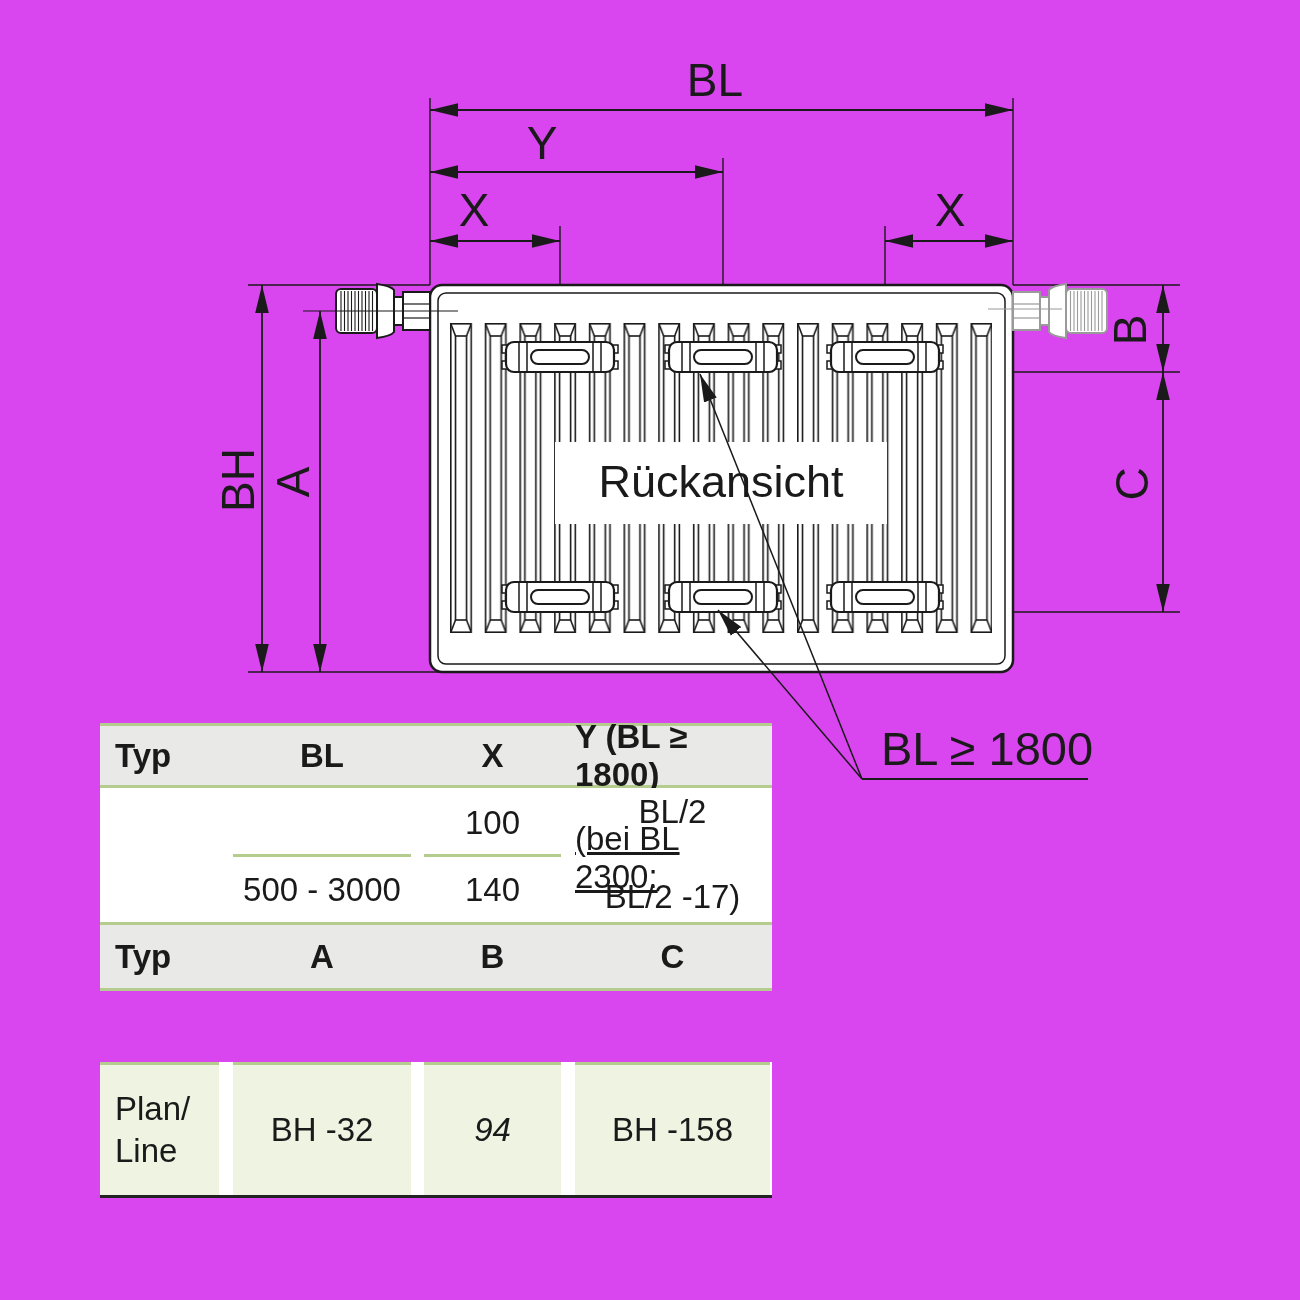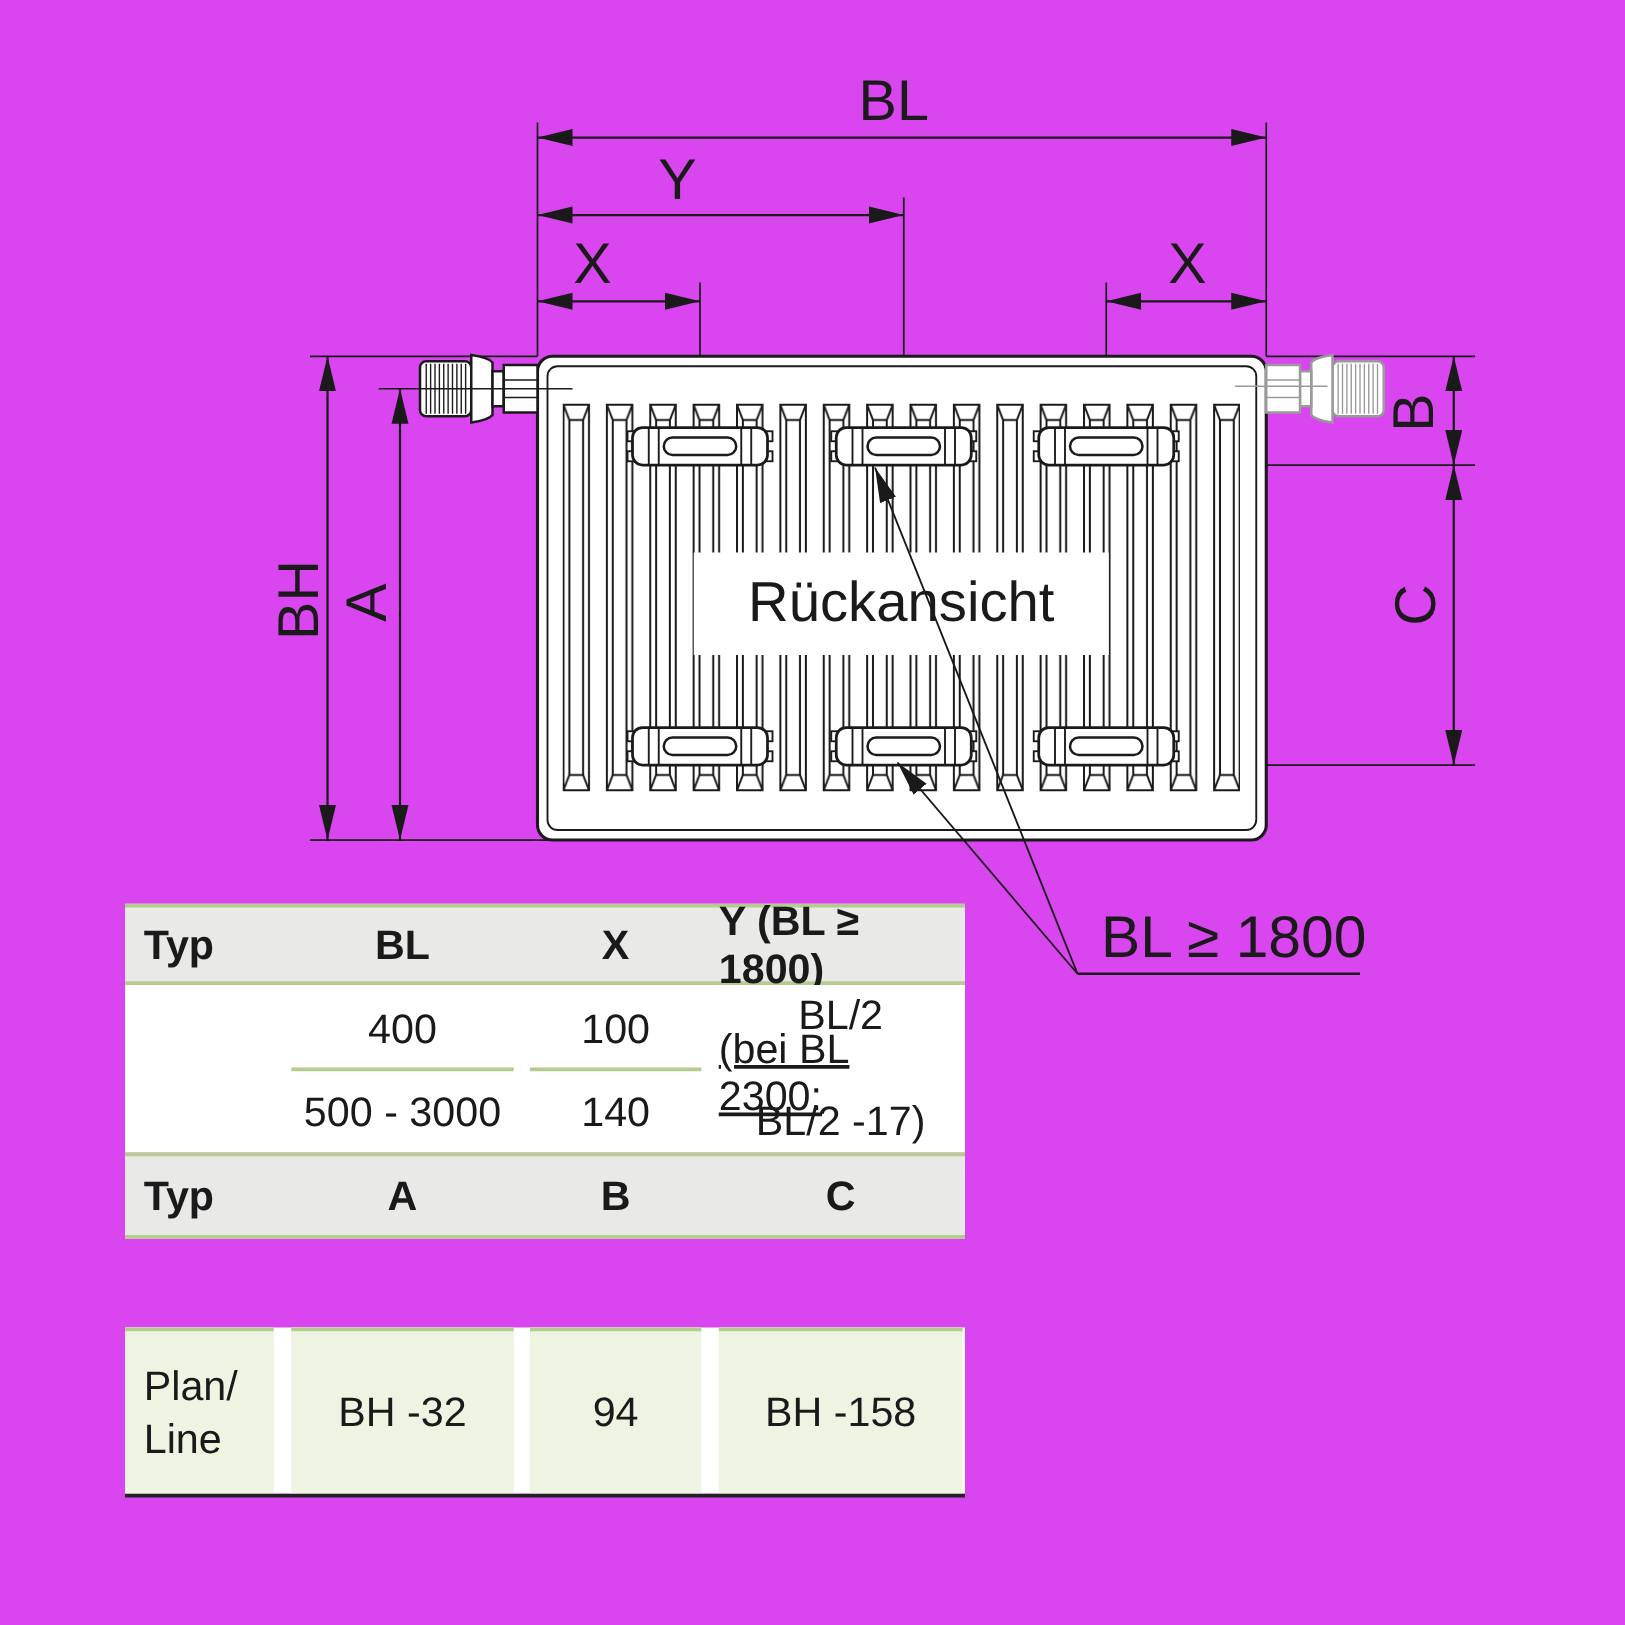--- a/index.html
+++ b/index.html
@@ -25,21 +25,21 @@
   .c1{left:0;width:155px;padding-left:15px;box-sizing:border-box;justify-content:flex-start;}
   .c2{left:133px;width:178px;}
   .c3{left:324px;width:137px;}
   .c4{left:475px;width:195px;}
   .full{top:0;height:100%;}
   .bold{font-weight:bold;}
   .divline{position:absolute;height:3px;background:#b4cc8e;}
   .greencell{position:absolute;top:0;height:133px;background:#eef3e2;border-top:3px solid #b4cc8e;box-sizing:border-box;display:flex;align-items:center;justify-content:center;}
   .gc1{left:0;width:119px;justify-content:flex-start;padding-left:15px;flex-direction:column;align-items:flex-start;justify-content:center;line-height:42px;}
   .gc2{left:133px;width:178px;}
-  .gc3{left:324px;width:137px;}
+  .gc3{left:324px;width:137px;font-style:italic;}
   .gc4{left:475px;width:195px;}
 </style>
 </head>
 <body>
 
 <div class="canvas">
 
   <svg class="drawing" width="1300" height="810" viewBox="0 0 1300 810">
     <defs>
       <marker id="arrE" orient="auto" markerUnits="userSpaceOnUse" markerWidth="30" markerHeight="18" refX="28" refY="8">
@@ -151,21 +151,20 @@
   <div class="tables">
 
     <div class="band hdr hdr1">
       <div class="cell c1 full bold">Typ</div>
       <div class="cell c2 full bold">BL</div>
       <div class="cell c3 full bold">X</div>
       <div class="cell c4 full bold">Y (BL ≥ 1800)</div>
     </div>
 
     <div class="band body1">
-      <div class="cell c2" style="top:10px;height:50px;">400</div>
       <div class="divline" style="left:133px;width:178px;top:66px;"></div>
       <div class="cell c2" style="top:77px;height:50px;">500 - 3000</div>
       <div class="cell c3" style="top:10px;height:50px;">100</div>
       <div class="divline" style="left:324px;width:137px;top:66px;"></div>
       <div class="cell c3" style="top:77px;height:50px;">140</div>
       <div class="cell c4" style="top:7px;height:34px;">BL/2</div>
       <div class="cell c4" style="top:53px;height:34px;text-decoration:underline;">(bei BL 2300:</div>
       <div class="cell c4" style="top:92px;height:34px;">BL/2 -17)</div>
     </div>
 

